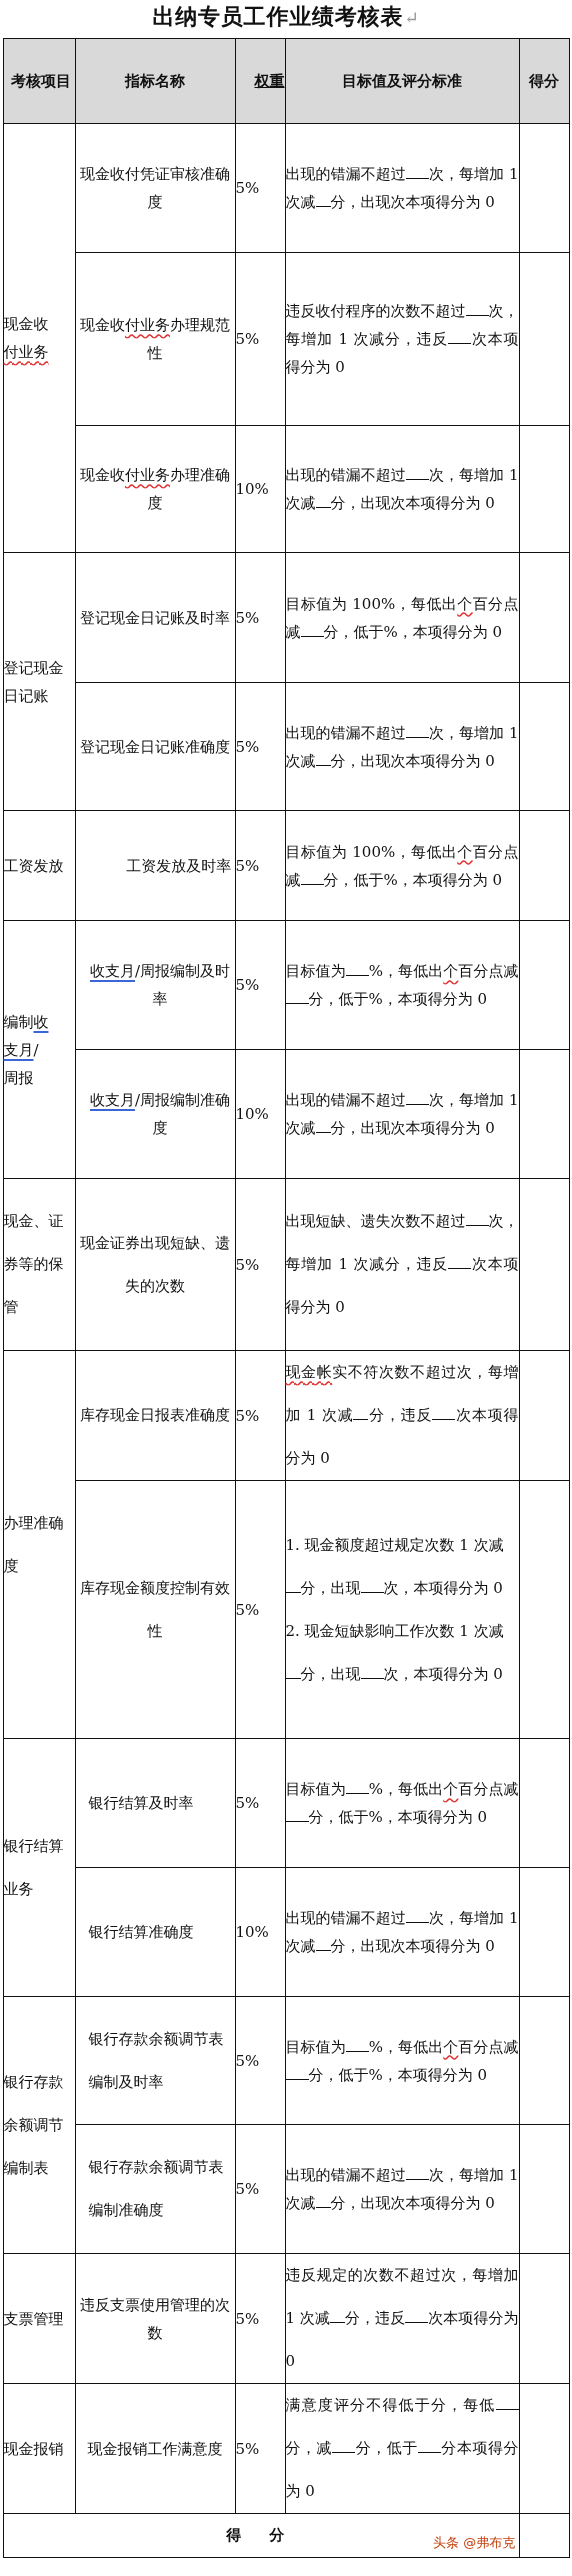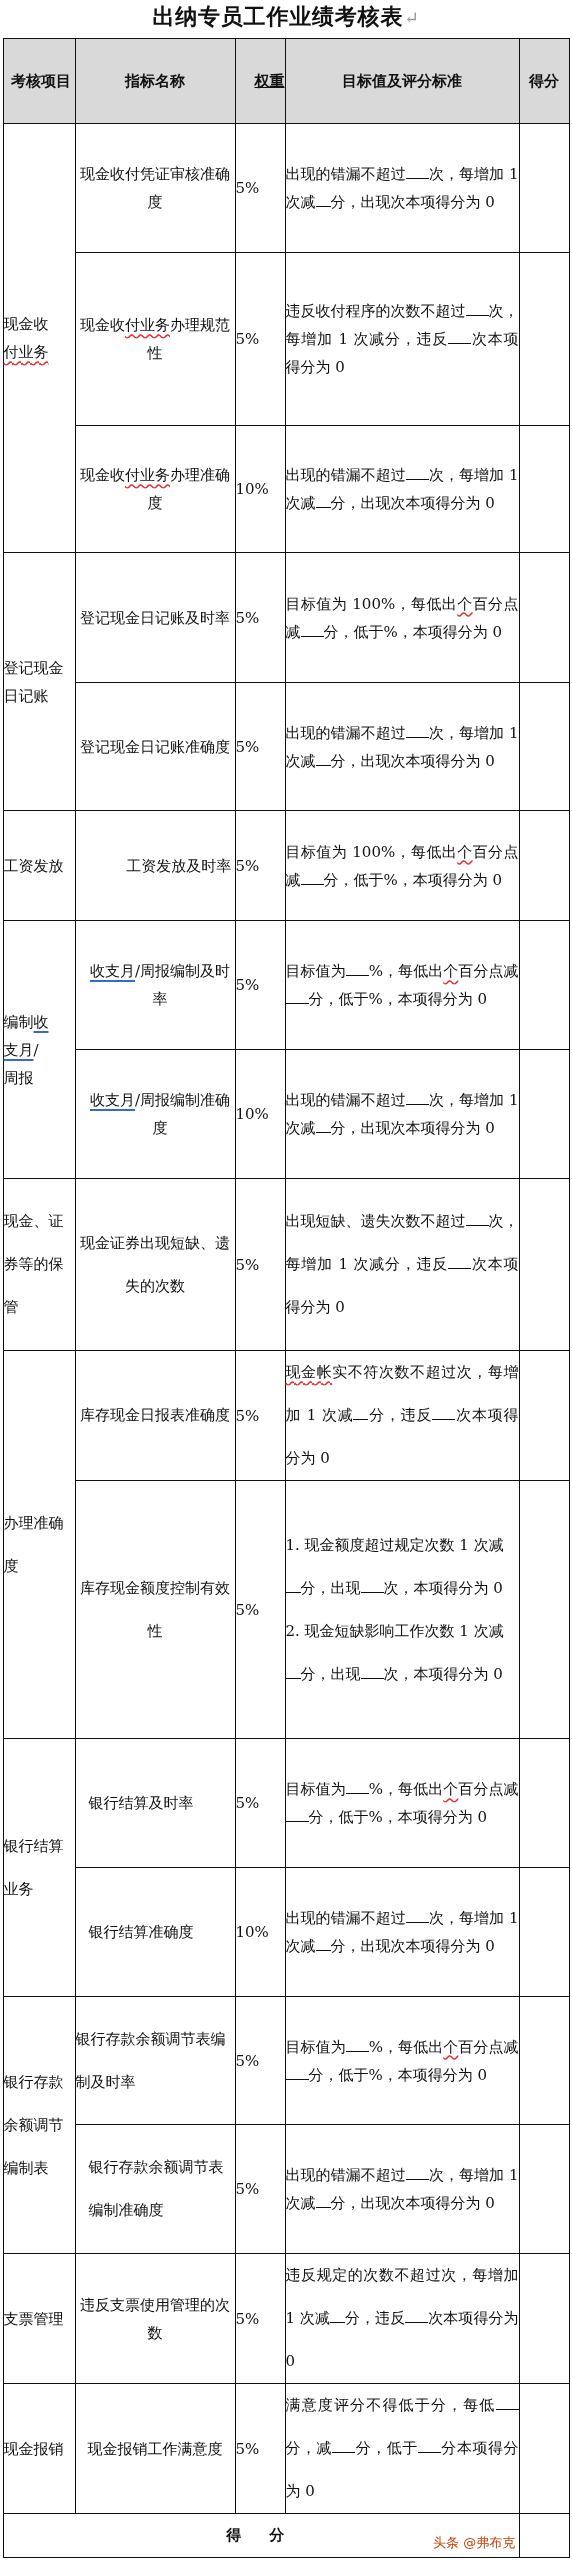--- a/index.html
+++ b/index.html
@@ -247,21 +247,21 @@
     </tr>
     <tr style="height:129px;margin-top:32px;">
       <td class="name one-line" style="padding:0 3.3px 0 13px;text-align:left;">银行结算准确度</td>
       <td class="wt">10%</td>
       <td class="crit">出现的错漏不超过<span class="blank b3"></span>次，每增加 1 次减<span class="blank b2"></span>分，出现次本项得分为 0</td>
       <td class="score"></td>
     </tr>
 
     <tr style="height:128px;">
       <td class="cat" rowspan="2" style="line-height:43px;">银行存款余额调节编制表</td>
-      <td class="name" style="line-height:43px;text-align:left;padding-right:3.3px;">银行存款余额调节表编制及时率</td>
+      <td class="name" style="line-height:43px;text-align:left;padding-left:13px;padding-right:3.3px;">银行存款余额调节表编制及时率</td>
       <td class="wt">5%</td>
       <td class="crit">目标值为<span class="blank b3"></span>%，每低出<span class="wavy">个</span>百分点减<span class="blank b3"></span>分，低于%，本项得分为 0</td>
       <td class="score"></td>
     </tr>
     <tr style="height:129px;">
       <td class="name" style="line-height:43px;text-align:left;padding-left:13px;padding-right:3.3px;">银行存款余额调节表编制准确度</td>
       <td class="wt">5%</td>
       <td class="crit">出现的错漏不超过<span class="blank b3"></span>次，每增加 1 次减<span class="blank b2"></span>分，出现次本项得分为 0</td>
       <td class="score"></td>
     </tr>

